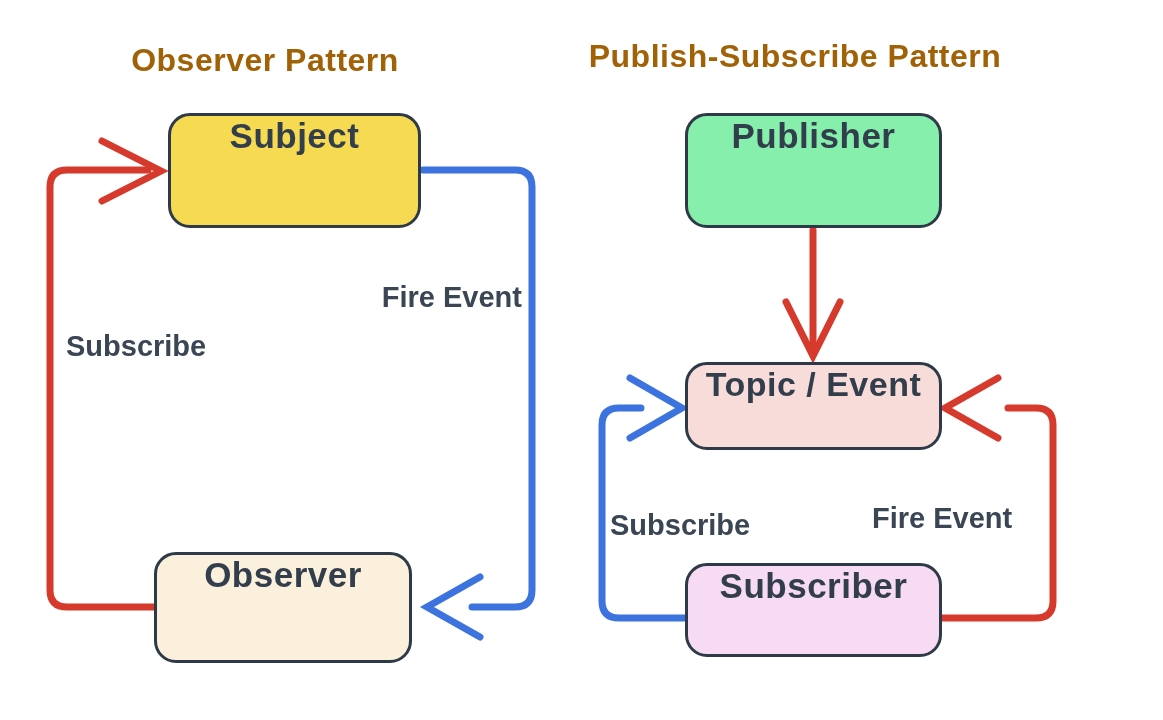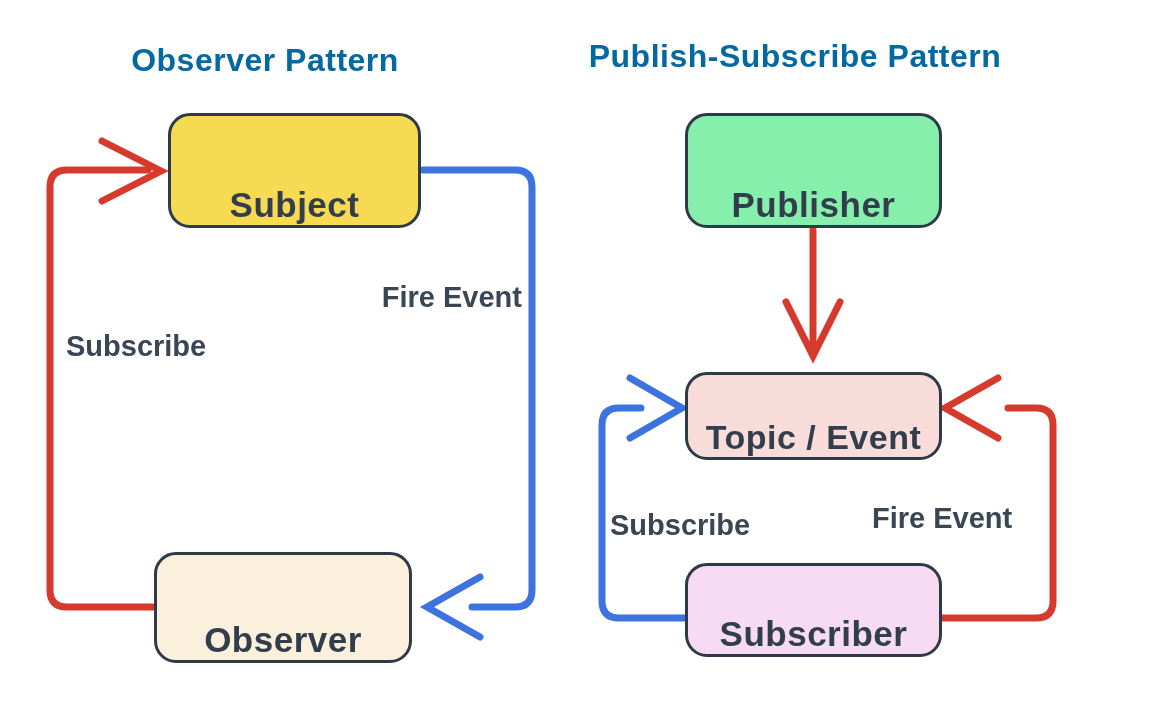--- a/index.html
+++ b/index.html
@@ -31,33 +31,33 @@
     stroke-width: 7px;
     stroke-linecap: round;
     stroke-linejoin: miter;
   }
   .node {
     position: absolute;
     box-sizing: border-box;
     border: 3.5px solid #2E3A47;
     border-radius: 22px;
     display: flex;
-    align-items: flex-end;
+    align-items: flex-start;
     justify-content: center;
     font-weight: bold;
     font-size: 35px;
     color: #333E4C;
     letter-spacing: 0.5px;
   }
   .diagram-title {
     position: absolute;
     transform: translateX(-50%);
     font-weight: bold;
     font-size: 32px;
-    color: #0369a1;
+    color: #a16207;
     white-space: nowrap;
     letter-spacing: 0.5px;
   }
   .edge-label {
     position: absolute;
     font-weight: bold;
     font-size: 29px;
     color: #3A4654;
     white-space: nowrap;
     line-height: 1.1;
@@ -95,21 +95,21 @@
   <div class="node" style="left: 168px; top: 113px; width: 253px; height: 115px; background-color: rgb(245, 218, 82);">
     <span>Subject</span>
   </div>
   <div class="node" style="left: 154px; top: 552px; width: 258px; height: 111px; background-color: rgb(250, 240, 220);">
     <span>Observer</span>
   </div>
 
   <div class="node" style="left: 685px; top: 113px; width: 257px; height: 115px; background-color: #86efac;">
     <span>Publisher</span>
   </div>
-  <div class="node" style="left: 685px; top: 362px; width: 257px; height: 88px; font-size: 34px; background-color: rgb(248, 220, 217); margin-top: 10px;">
+  <div class="node" style="left: 685px; top: 362px; width: 257px; height: 88px; font-size: 34px; background-color: rgb(248, 220, 217);">
     <span>Topic / Event</span>
   </div>
   <div class="node" style="left: 685px; top: 563px; width: 257px; height: 94px; background-color: rgb(246, 219, 242);">
     <span>Subscriber</span>
   </div>
 
   <div class="edge-label" style="left:66px; top:331px;">Subscribe</div>
   <div class="edge-label align-right" style="left:522px; top:282px;">Fire Event</div>
   <div class="edge-label" style="left:610px; top:510px;">Subscribe</div>
   <div class="edge-label" style="left:872px; top:503px;">Fire Event</div>

